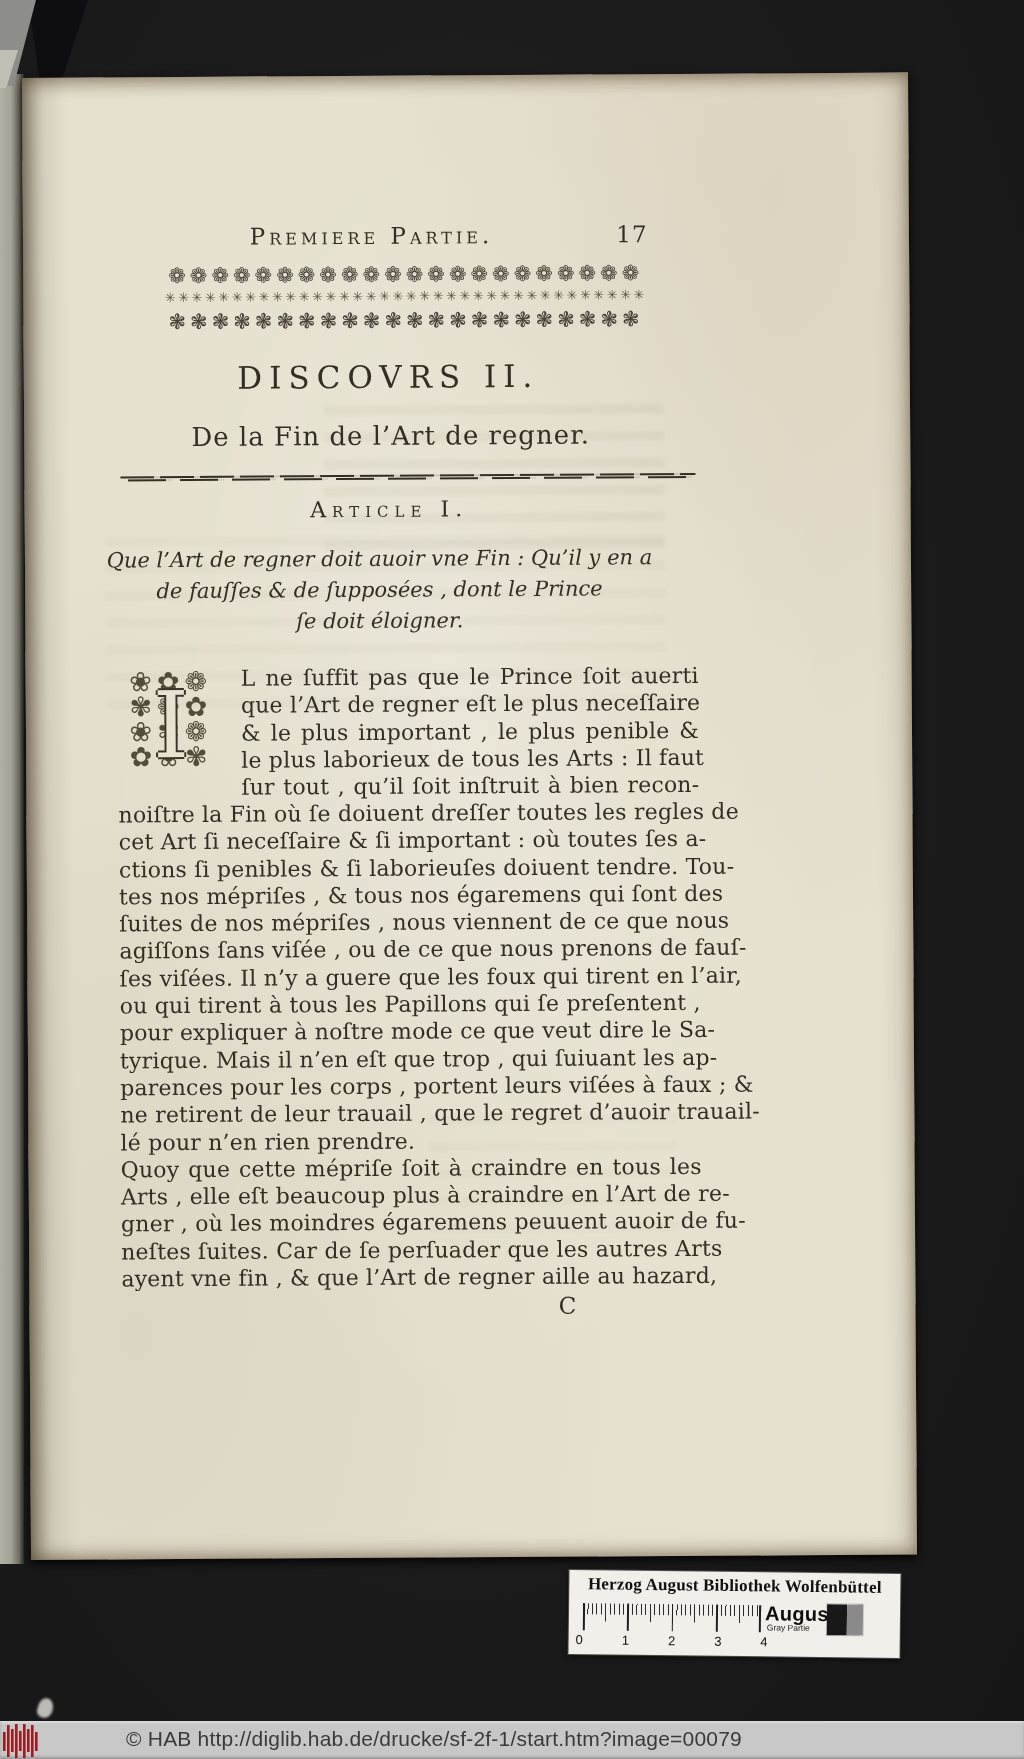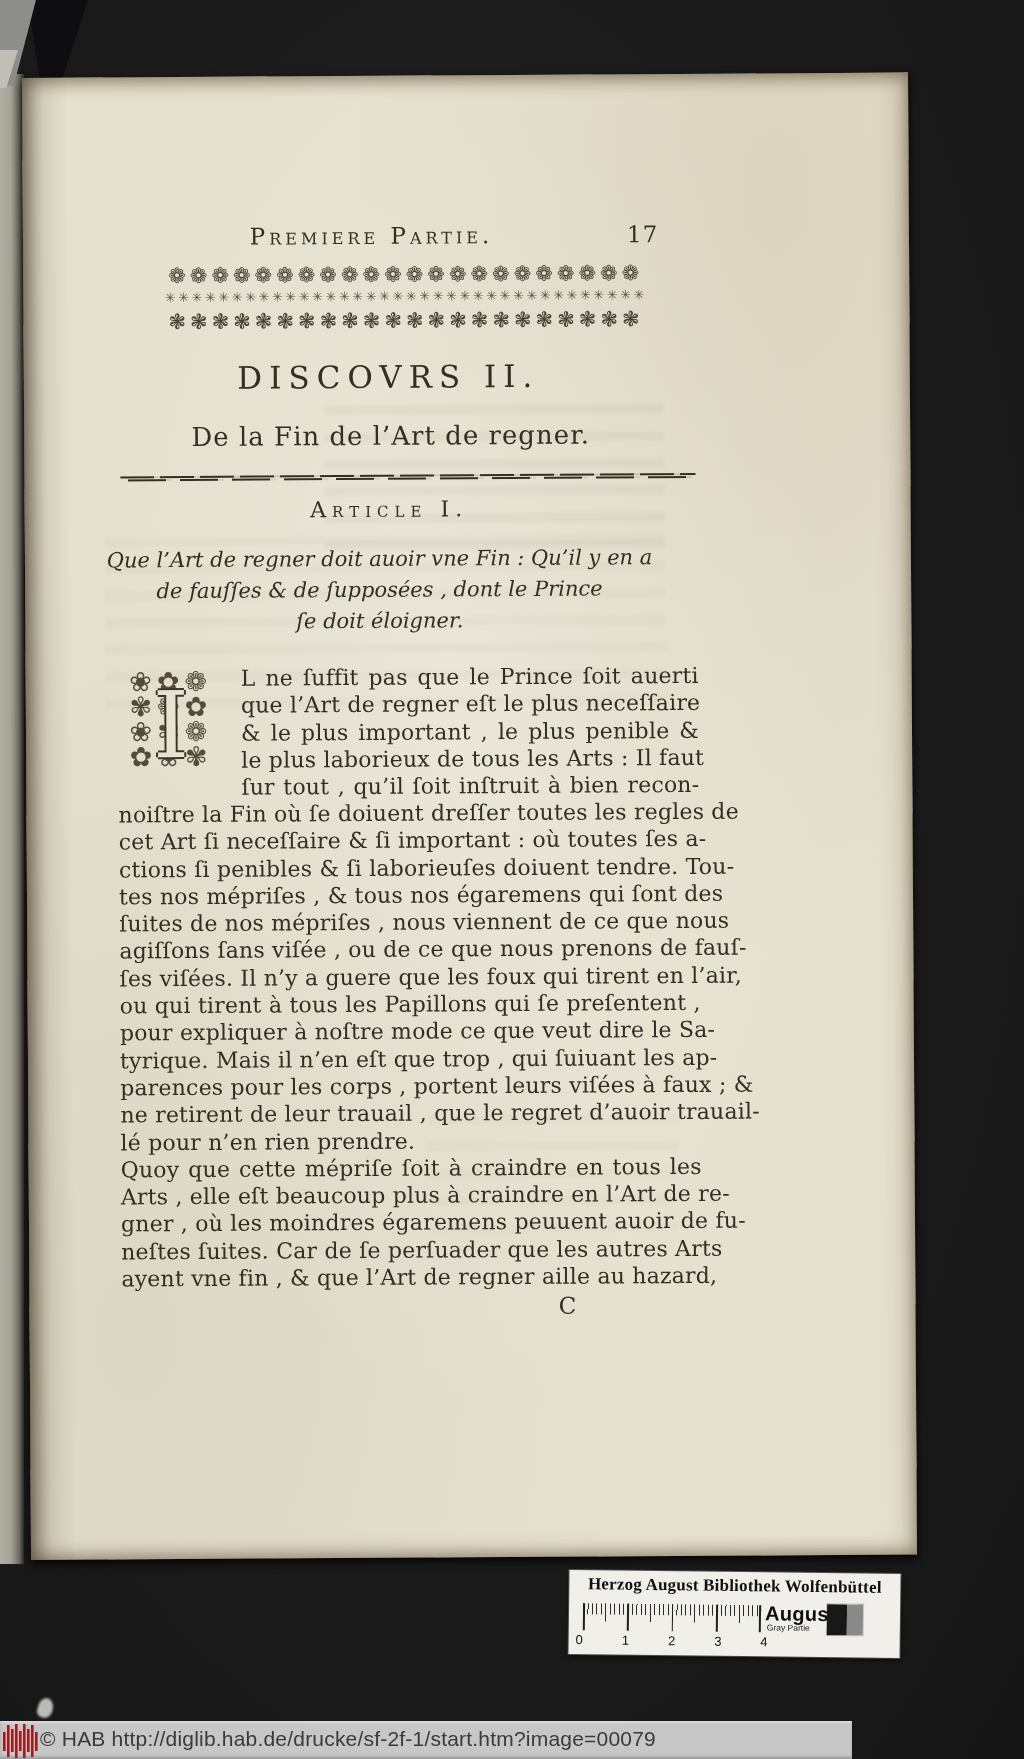--- a/index.html
+++ b/index.html
@@ -33,21 +33,21 @@
     box-shadow: inset 0 6px 14px rgba(90,65,35,.35), inset -10px 0 24px rgba(70,55,30,.22),
       inset 8px 0 18px rgba(70,55,30,.18), inset 0 -6px 12px rgba(90,70,40,.22),
       0 4px 10px rgba(0,0,0,.85);}
   .gutter-shade{position:absolute;left:0;top:0;width:46px;height:100%;
     background:linear-gradient(90deg,rgba(55,45,30,.38) 0%,rgba(55,45,30,.10) 45%,rgba(55,45,30,0) 100%);}
   .ghost{position:absolute;filter:blur(1.6px);opacity:.55;pointer-events:none;
     background:repeating-linear-gradient(180deg, rgba(104,92,64,.10) 0 9px, rgba(104,92,64,0) 9px 27px);}
   .center-line{position:absolute;left:92px;width:581px;text-align:center;color:var(--ink);}
   .header-title{top:147px;font-size:23px;font-variant:small-caps;letter-spacing:4px;
     transform:translateX(-34px);}
-  .page-number{position:absolute;left:604px;top:147px;width:52px;text-align:left;
+  .page-number{position:absolute;left:583px;top:147px;width:52px;text-align:center;
     font-size:23px;color:var(--ink);letter-spacing:1px;}
   .orn{font-family:"DejaVu Sans",sans-serif;color:#3b352c;opacity:.92;white-space:nowrap;}
   .orn1{top:187px;font-size:21px;letter-spacing:4px;}
   .orn2{top:213px;font-size:13px;letter-spacing:2.5px;opacity:.85;}
   .orn3{top:233px;font-size:21px;letter-spacing:4px;}
   .disc-title{top:283px;font-size:31px;letter-spacing:7px;transform:translateX(-18px);}
   .disc-sub{top:345px;font-size:26px;letter-spacing:1px;transform:translateX(-16px);}
   .rule{position:absolute;left:96px;top:399px;width:575px;height:5px;}
   .rule .r1,.rule .r2{height:2px;background:repeating-linear-gradient(90deg,
       var(--ink) 0 34px, rgba(51,45,36,.15) 34px 40px);}
@@ -90,21 +90,21 @@
     justify-content:space-between;font-family:"Liberation Sans",sans-serif;font-size:13px;color:#111;}
   .kodak{position:absolute;left:196px;top:31px;font-family:"Liberation Sans",sans-serif;
     font-weight:bold;font-size:20px;letter-spacing:.3px;color:#0e0e0e;line-height:20px;}
   .kodak-sub{position:absolute;left:198px;top:50px;font-family:"Liberation Sans",sans-serif;
     font-size:8.5px;color:#222;}
   .gray-patch{position:absolute;left:258px;top:31px;width:36px;height:31px;display:flex;
     box-shadow:0 0 0 1px rgba(0,0,0,.15);}
   .gray-patch .dark{width:20px;background:#181818;}
   .gray-patch .mid{width:16px;background:#8a8a8a;}
   
-  .footer-bar{position:absolute;left:0;top:1721px;width:852px;height:38px;background:var(--footer-bar);
+  .footer-bar{position:absolute;left:0;top:1721px;width:1024px;height:38px;background:var(--footer-bar);
     box-shadow:inset 0 2px 2px rgba(255,255,255,.35), inset 0 -2px 3px rgba(0,0,0,.25);}
   .footer-text{position:absolute;left:0;right:0;top:6px;text-align:center;
     transform:translateX(-78px);font-family:"Liberation Sans",sans-serif;font-size:21px;
     color:var(--footer-text);letter-spacing:.2px;}
   .hab-logo{position:absolute;left:3px;top:2px;}
   .dfg{position:absolute;right:10px;top:0px;font-family:"Liberation Sans",sans-serif;
     font-weight:bold;font-size:34px;letter-spacing:2px;color:var(--dfg-gray);line-height:38px;margin-top:32px;}
 </style>
 </head>
 <body>

